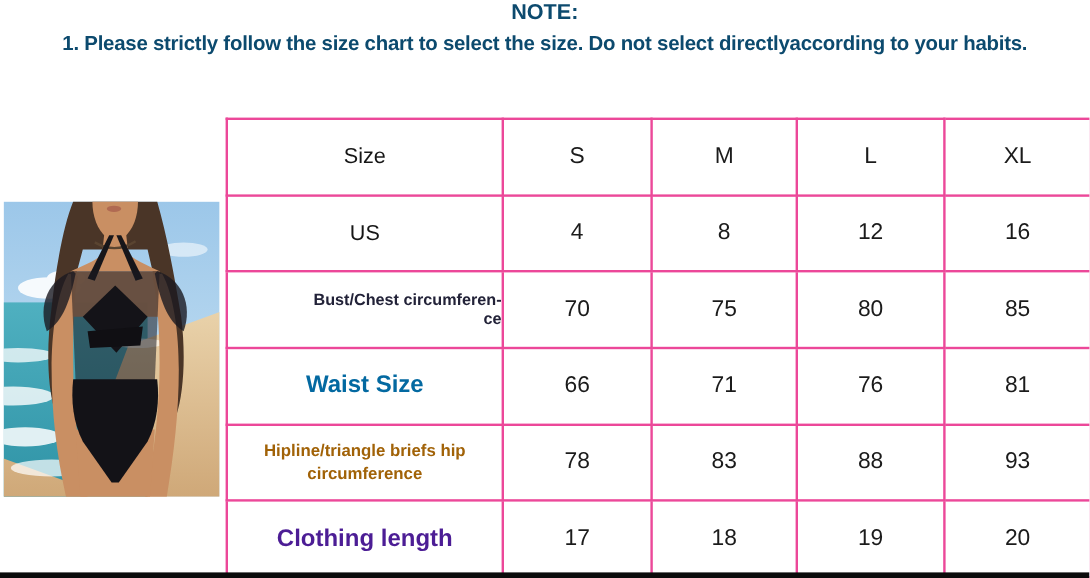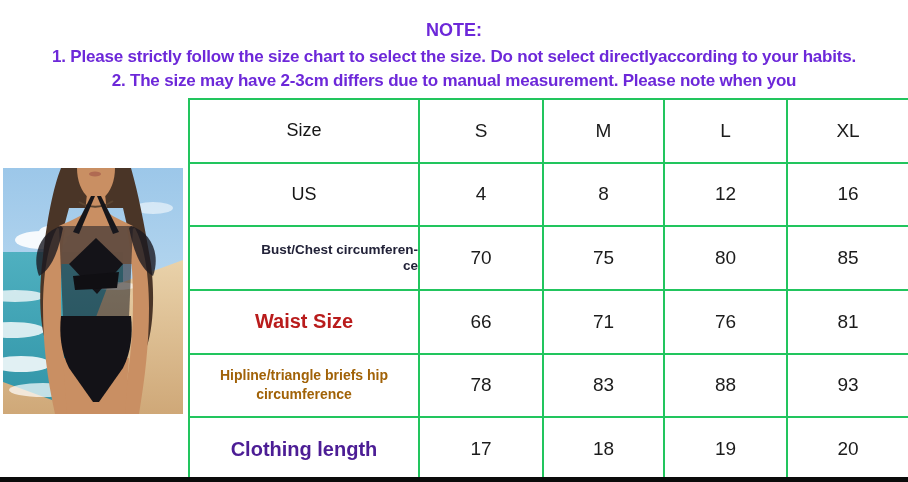--- a/index.html
+++ b/index.html
@@ -1,55 +1,54 @@
 <!DOCTYPE html>
 <html><head>
 <meta charset="utf-8">
 <style>
   html,body{margin:0;padding:0;background:#fff;}
   .page{
     position:relative;width:908px;height:482px;background:#ffffff;overflow:hidden;
     font-family:"Liberation Sans","DejaVu Sans",sans-serif;
   }
   
-  .note{position:absolute;top:20px;left:0;width:100%;text-align:center;color:#6d28d9;}
+  .note{position:absolute;top:0;left:0;width:100%;text-align:center;color:#0c4a6e;}
   .note-title{font-size:18px;font-weight:700;margin-bottom:4px;}
   .note-line{font-size:17px;font-weight:700;line-height:24px;letter-spacing:-0.2px;white-space:nowrap;}
   
   .photo{position:absolute;left:3px;top:168px;width:180px;height:246px;margin:0;padding:0;}
   .photo svg{display:block;}
   
   .size-table{
     position:absolute;left:188px;top:98px;width:720px;height:384px;
     border-collapse:collapse;table-layout:fixed;background:#fff;
   }
   .size-table td{
-    border:2px solid #22c55e;text-align:center;vertical-align:middle;
+    border:2px solid #ec4899;text-align:center;vertical-align:middle;
     padding:0;overflow:hidden;
   }
   .size-table tr{height:48px;}
   .val{font-size:19px;font-weight:400;color:#1b1b1b;}
   .lbl-plain{font-size:18px;font-weight:400;color:#161616;}
   .lbl-sm{font-size:13.5px;font-weight:700;color:#222238;line-height:16px;text-align:right;}
   .lbl-md{font-size:14px;font-weight:700;color:#a16207;line-height:19px;}
   .lbl-b18{font-size:20px;font-weight:700;color:#4c1d95;}
-  .lbl-lg{font-size:20px;font-weight:700;color:#b91c1c;}
+  .lbl-lg{font-size:20px;font-weight:700;color:#0369a1;}
   .lbl-line{display:block;}
   
   .bottom-rule{position:absolute;left:0;bottom:0;width:100%;height:5px;background:#0b0b0b;}
 </style>
 </head>
 <body>
 
 <div class="page">
 
   <header class="note">
     <div class="note-title">NOTE:</div>
     <div class="note-line">1. Please strictly follow the size chart to select the size. Do not select directlyaccording to your habits.</div>
-    <div class="note-line">2. The size may have 2-3cm differs due to manual measurement. Please note when you</div>
   </header>
 
   <figure class="photo">
     <svg width="180" height="246" viewBox="0 0 180 246">
       <defs>
         <linearGradient id="sky" x1="0" y1="0" x2="0" y2="1">
           <stop offset="0" stop-color="#9cc7e9"></stop>
             <stop offset="1" stop-color="#cfe6f5"></stop>
         </linearGradient>
         <linearGradient id="sea" x1="0" y1="0" x2="0" y2="1">

